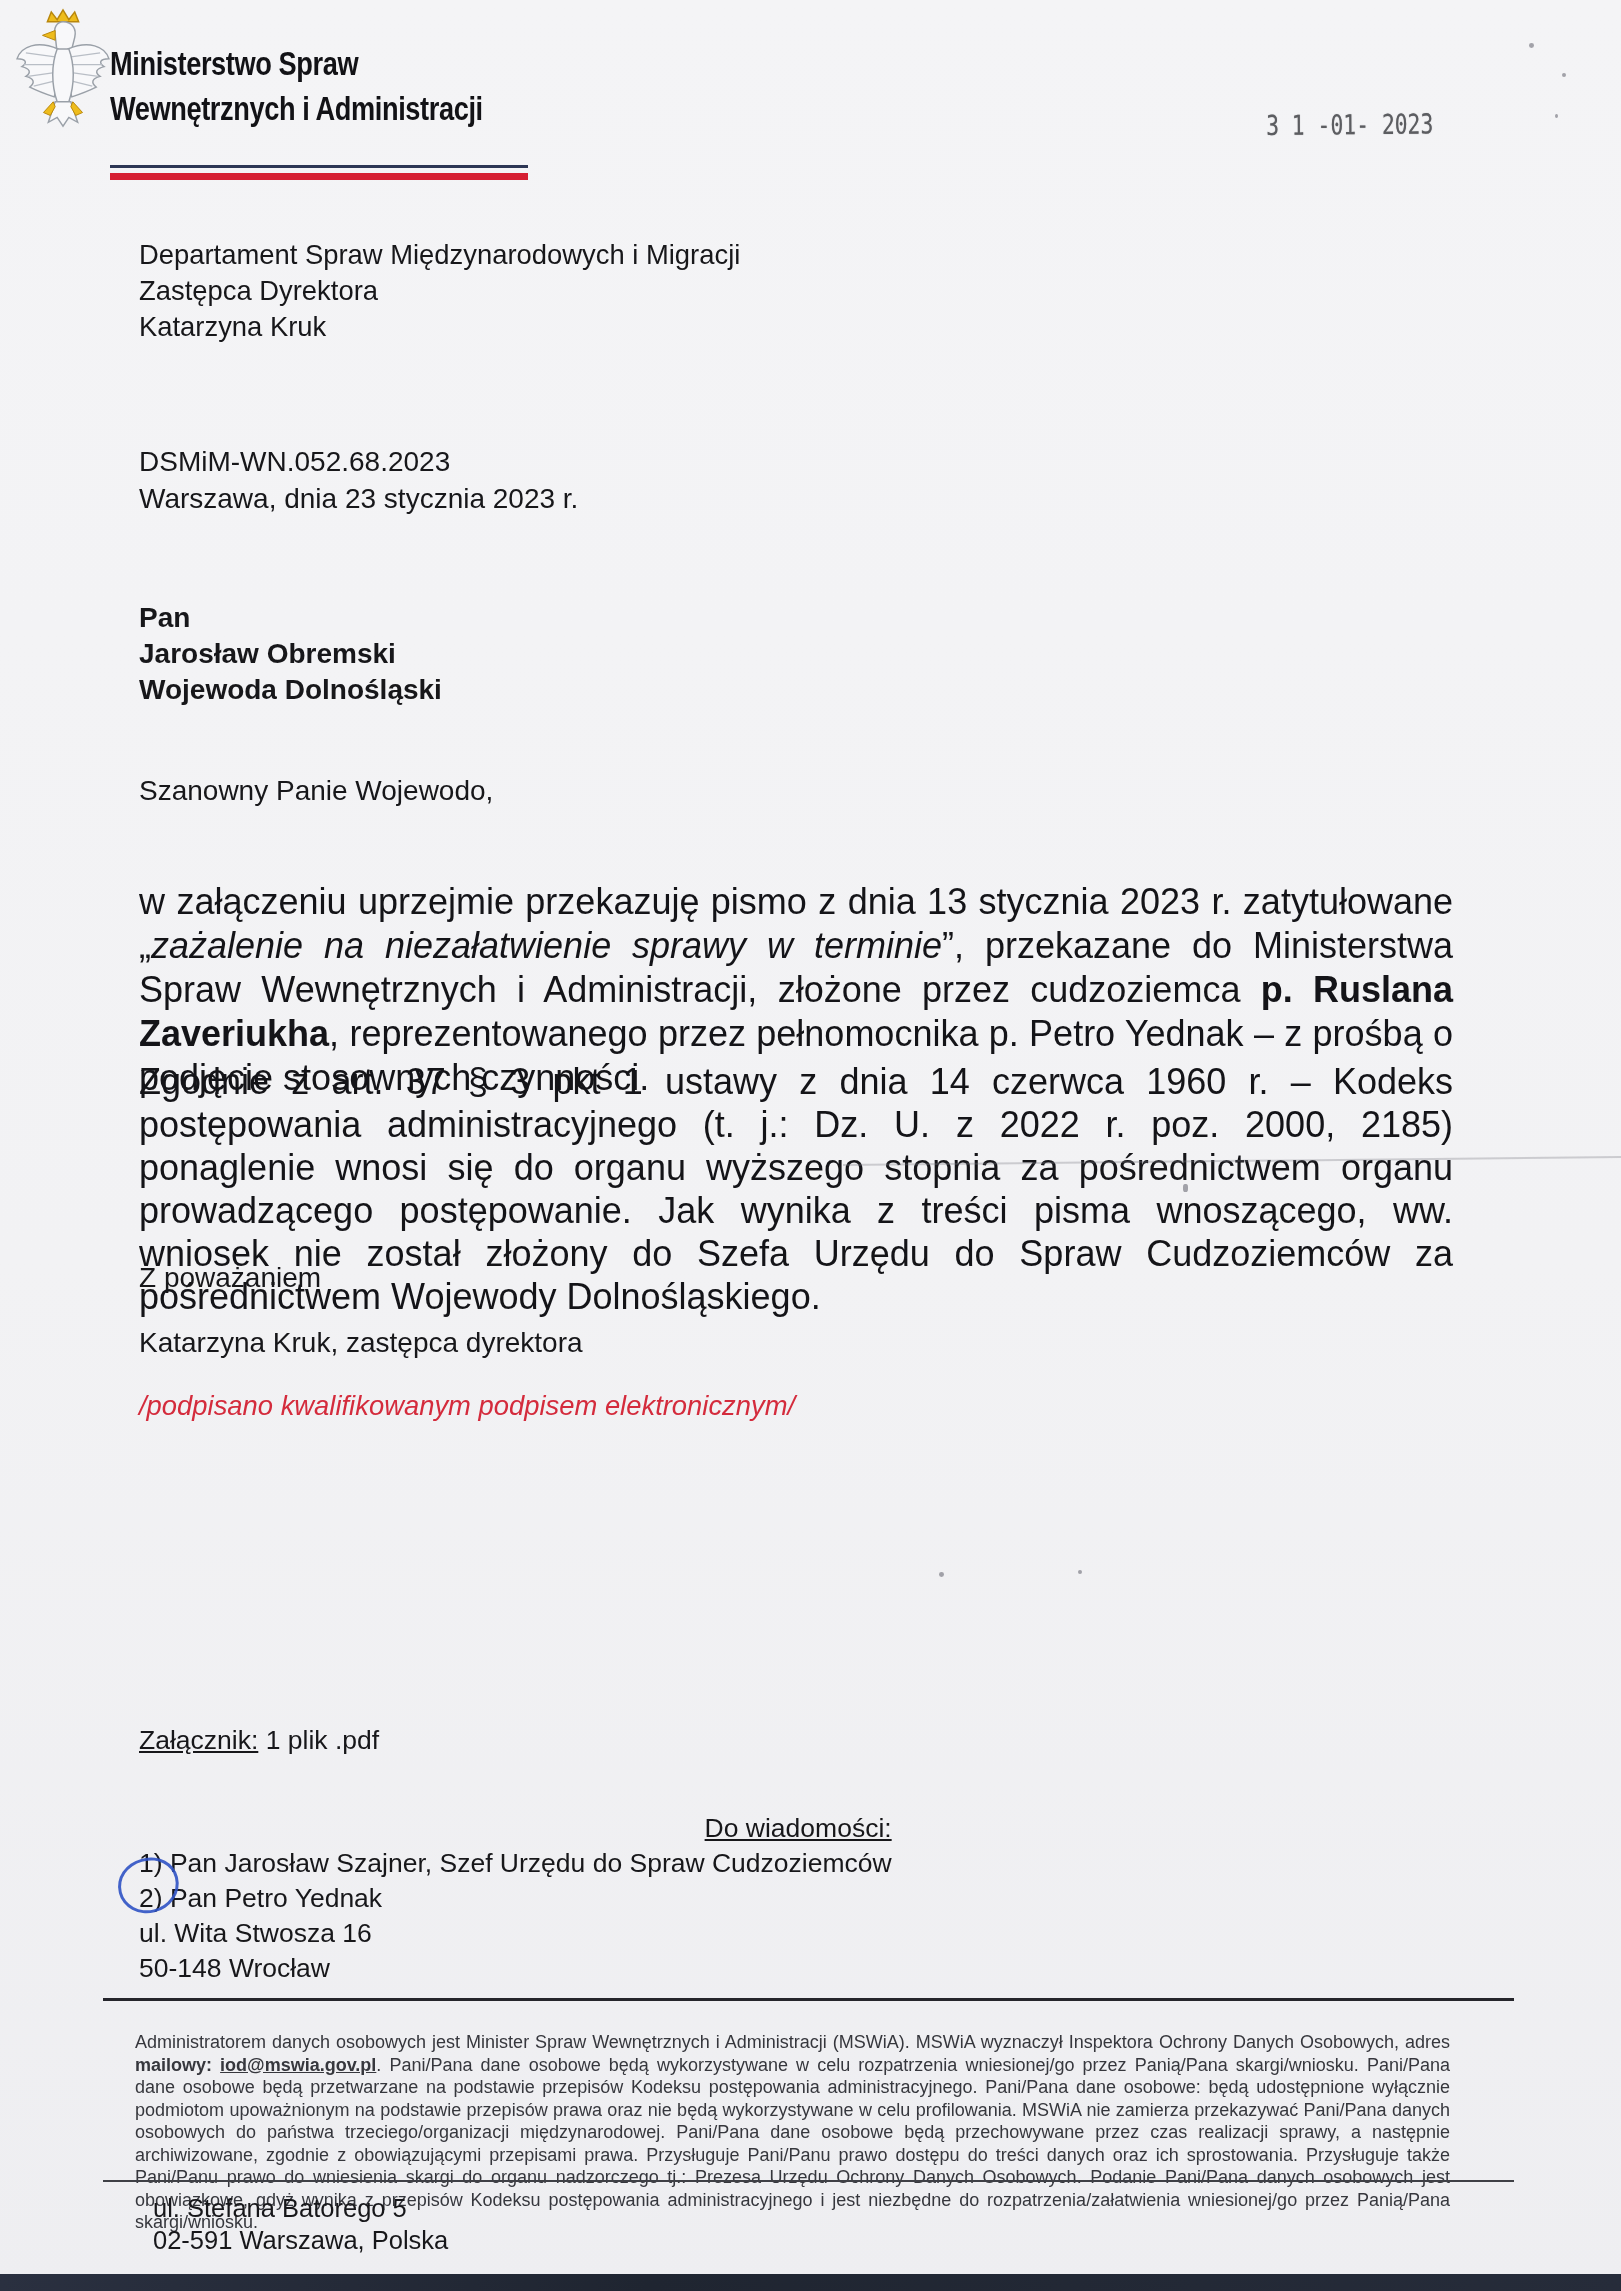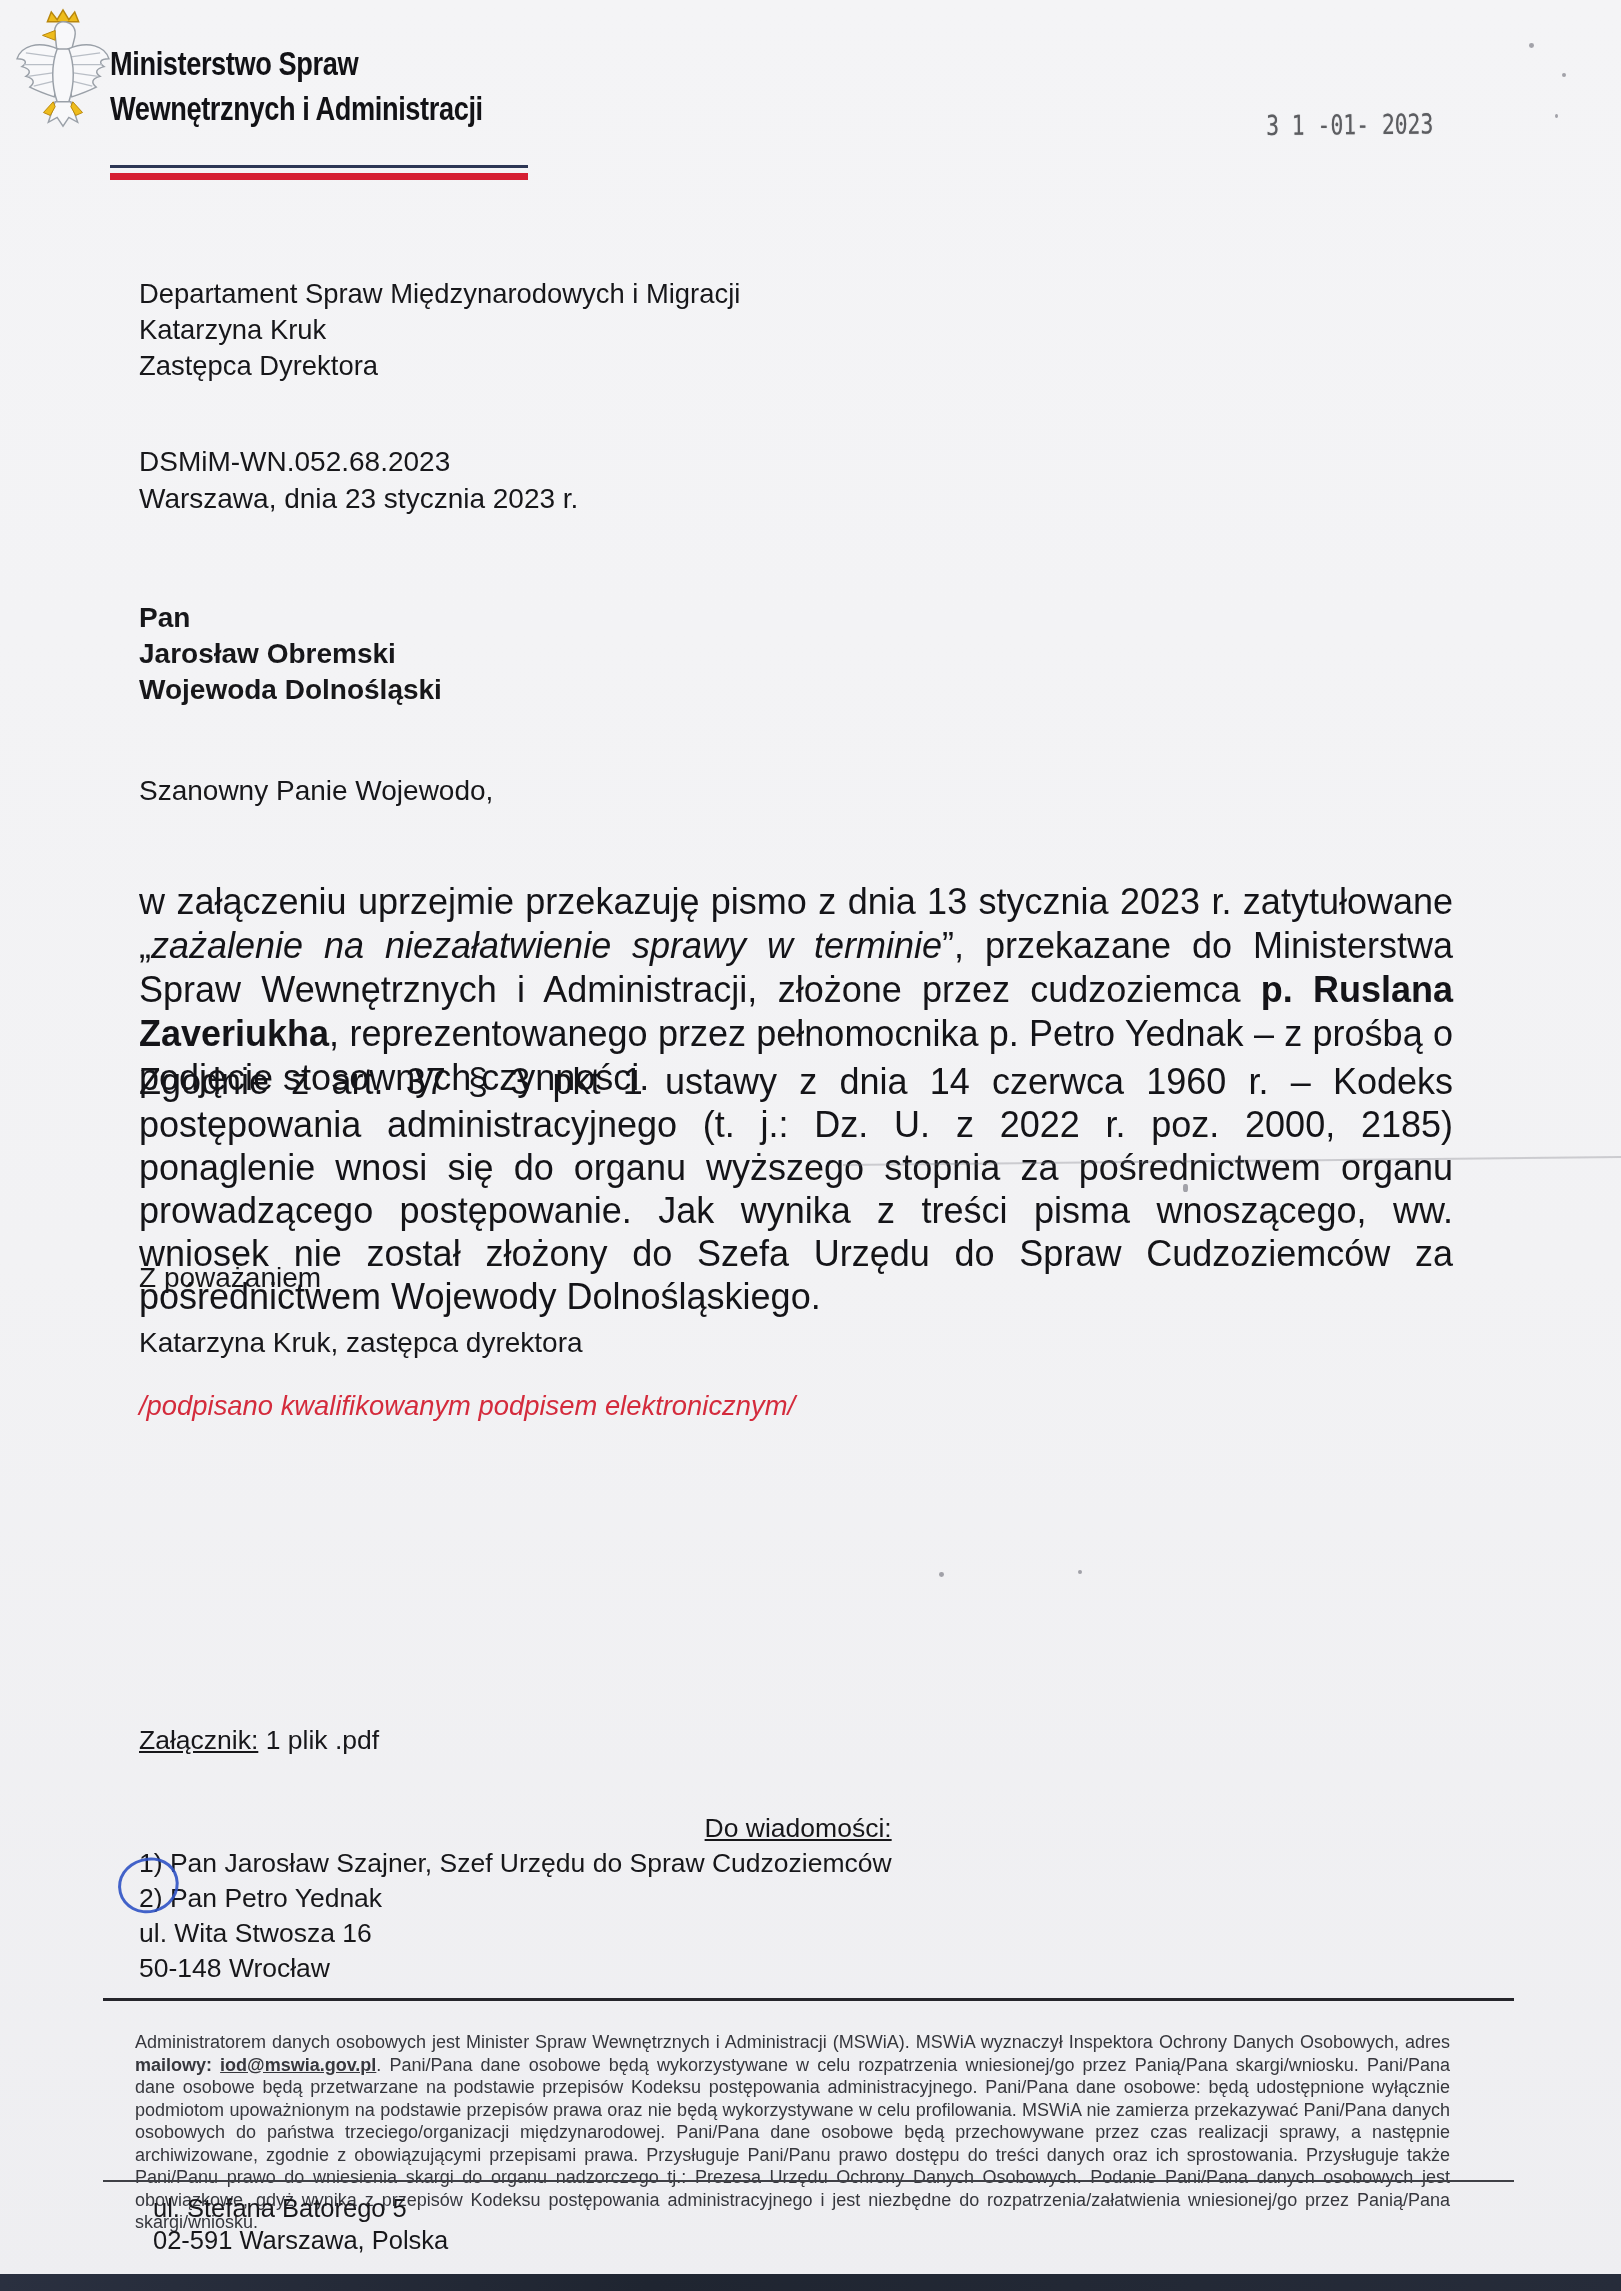--- a/index.html
+++ b/index.html
@@ -22,21 +22,21 @@
   .rule-navy{left:110px;top:165px;width:418px;height:2.9px;background:#2c3654;}
   .rule-red{left:110px;top:173px;width:418px;height:6.9px;background:#d61f33;}
   .stamp{
     left:1266px;top:110px;
     font-family:"DejaVu Sans Mono",monospace;
     font-size:27.4px;color:#5c5d61;white-space:nowrap;
     transform:scaleX(.78) rotate(-.4deg);transform-origin:0 0;
     text-shadow:0 0 1px rgba(92,93,97,.6);
   }
   
-  .sender{left:139px;top:237px;font-size:27.4px;line-height:36px;margin-top:39px;}
+  .sender{left:139px;top:237px;font-size:27.4px;line-height:36px;}
   .reference{left:139px;top:443px;font-size:28px;line-height:37px;}
   .recipient{left:139px;top:600px;font-size:28px;line-height:36px;font-weight:bold;}
   .greeting{left:139px;top:775px;font-size:28px;}
   .para{left:139px;width:1314px;font-size:36px;text-align:justify;color:#141418;margin-top:35px;}
   .p1{top:845px;line-height:44px;}
   .p2{top:1025px;line-height:43px;}
   .regards{left:139px;top:1262px;font-size:28px;}
   .signatory{left:139px;top:1327px;font-size:28px;}
   .esig{left:139px;top:1390px;font-size:27.4px;font-style:italic;font-weight:400;color:#d42b3c;}
   .attachment{left:139px;top:1725px;font-size:26.5px;}
@@ -94,22 +94,22 @@
     <div>Ministerstwo Spraw</div>
     <div>Wewnętrznych i Administracji</div>
   </div>
   <div class="abs rule-navy"></div>
   <div class="abs rule-red"></div>
 
   <div class="abs stamp">3 1 -01- 2023</div>
 
   <div class="abs sender">
     <div>Departament Spraw Międzynarodowych i Migracji</div>
+    <div>Zastępca Dyrektora</div>
     <div>Katarzyna Kruk</div>
-    <div>Zastępca Dyrektora</div>
   </div>
 
   <div class="abs reference">
     <div>DSMiM-WN.052.68.2023</div>
     <div>Warszawa, dnia 23 stycznia 2023 r.</div>
   </div>
 
   <div class="abs recipient">
     <div>Pan</div>
     <div>Jarosław Obremski</div>

